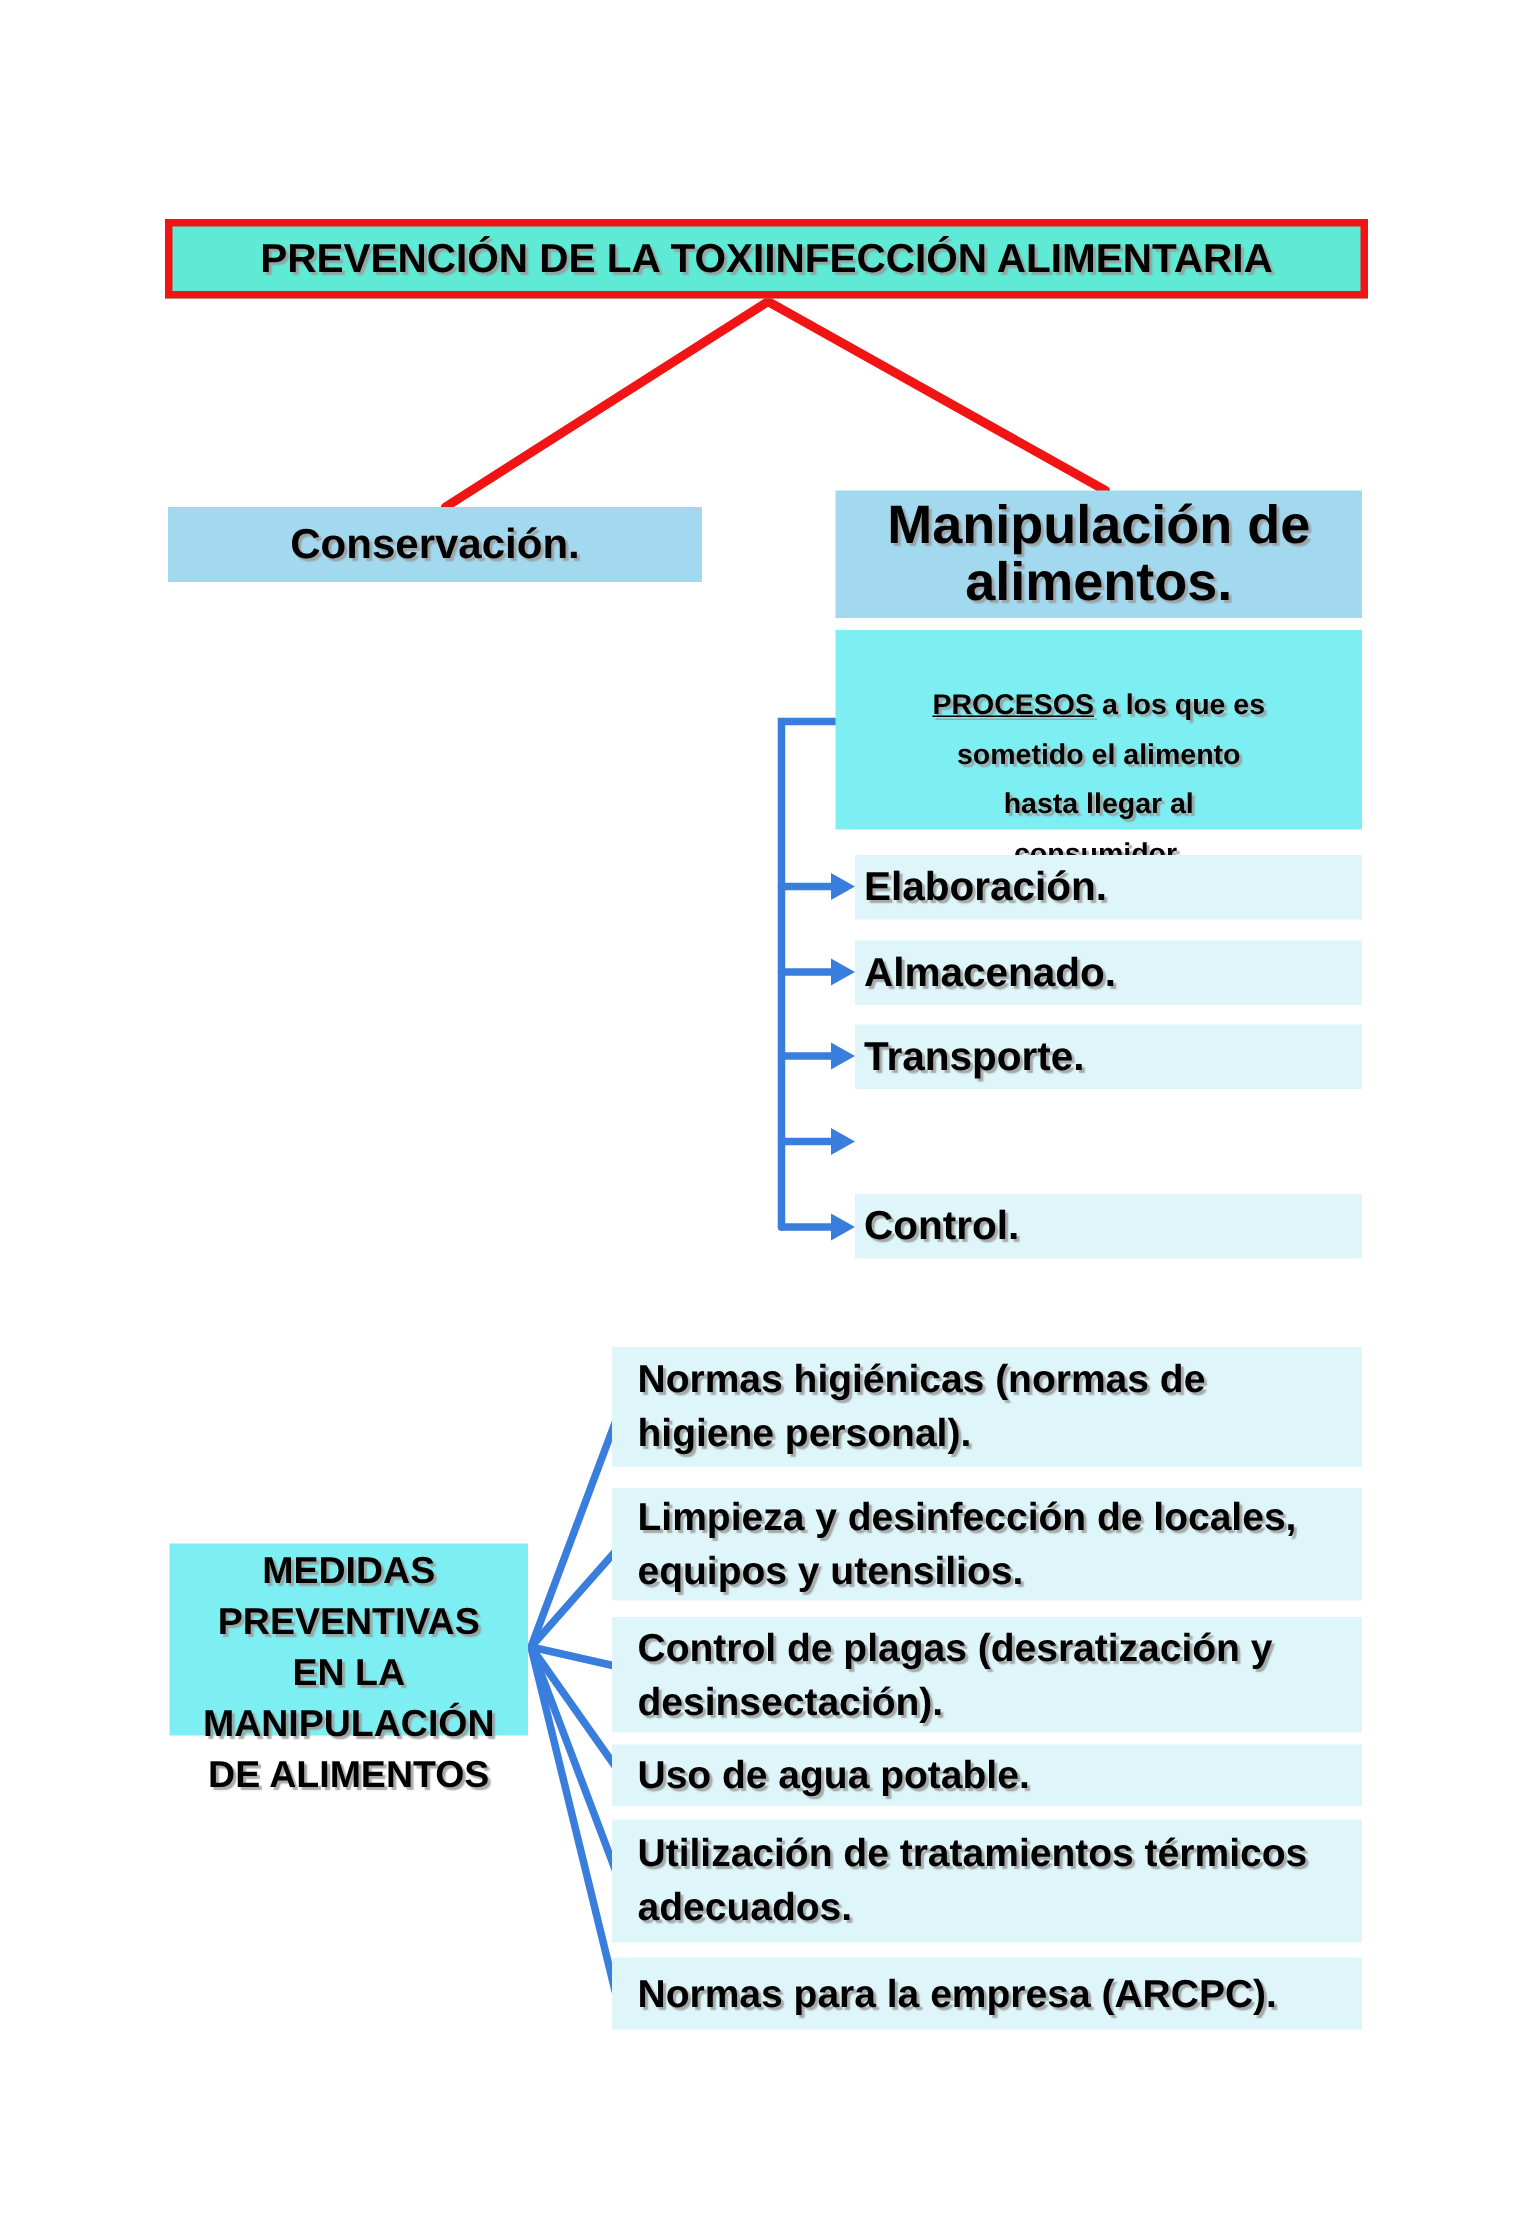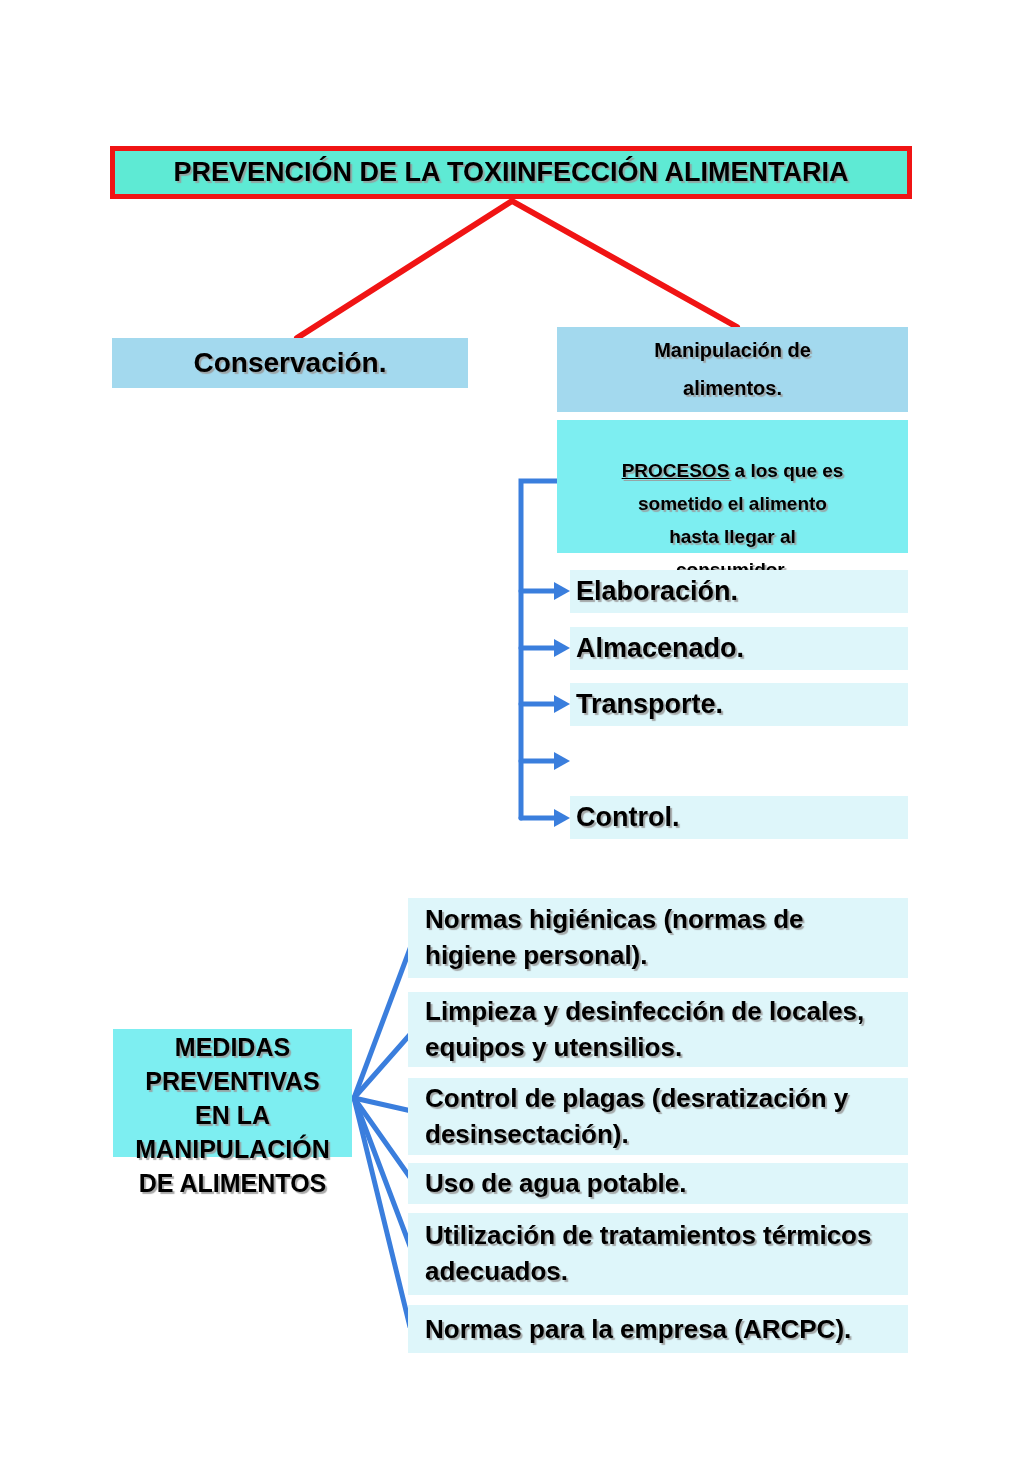--- a/index.html
+++ b/index.html
@@ -21,21 +21,21 @@
     left:110px; top:146px; width:802px; height:53px;
     background:#5eead4; border:5px solid var(--red);
     font-size:27px; line-height:43px; text-align:center;
   }
   #conservacion-node{
     left:112px; top:338px; width:356px; height:50px;
     background:var(--light-blue); font-size:28px; line-height:50px;
   }
   #manipulacion-node{
     left:557px; top:327px; width:351px; height:85px;
-    background:var(--light-blue); font-size:20px; line-height:38px; padding-top:4px;
+    background:var(--light-blue); font-size:36px; line-height:38px; padding-top:4px;
   }
   #procesos-node{
     left:557px; top:420px; width:351px; height:133px;
     background:var(--cyan); font-size:19px; line-height:33px; padding-top:1px;
   }
   #procesos-node .u{text-decoration:underline;}
   .proceso-item{
     left:570px; width:338px; height:43px; background:var(--item-bg);
     font-size:27px; line-height:43px; padding-left:6px;
   }

